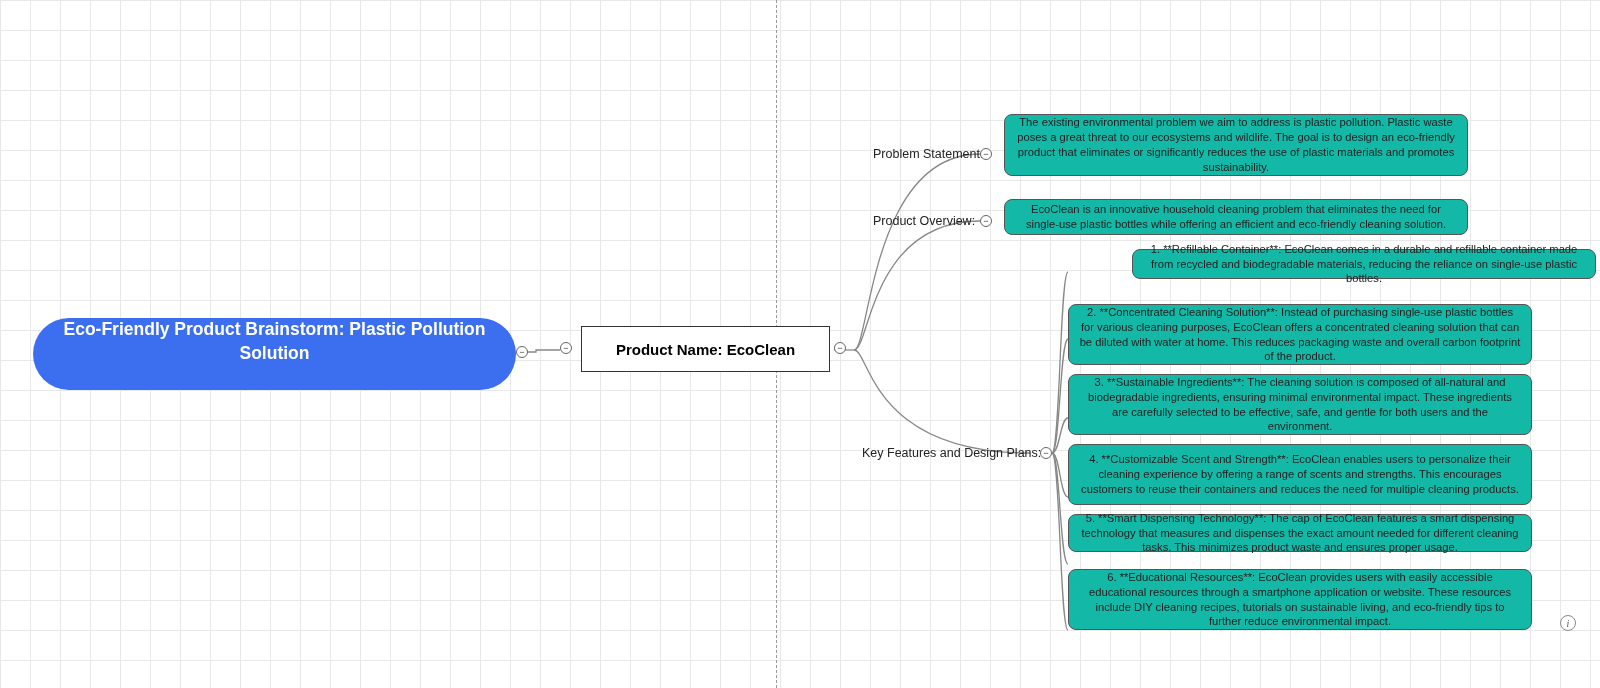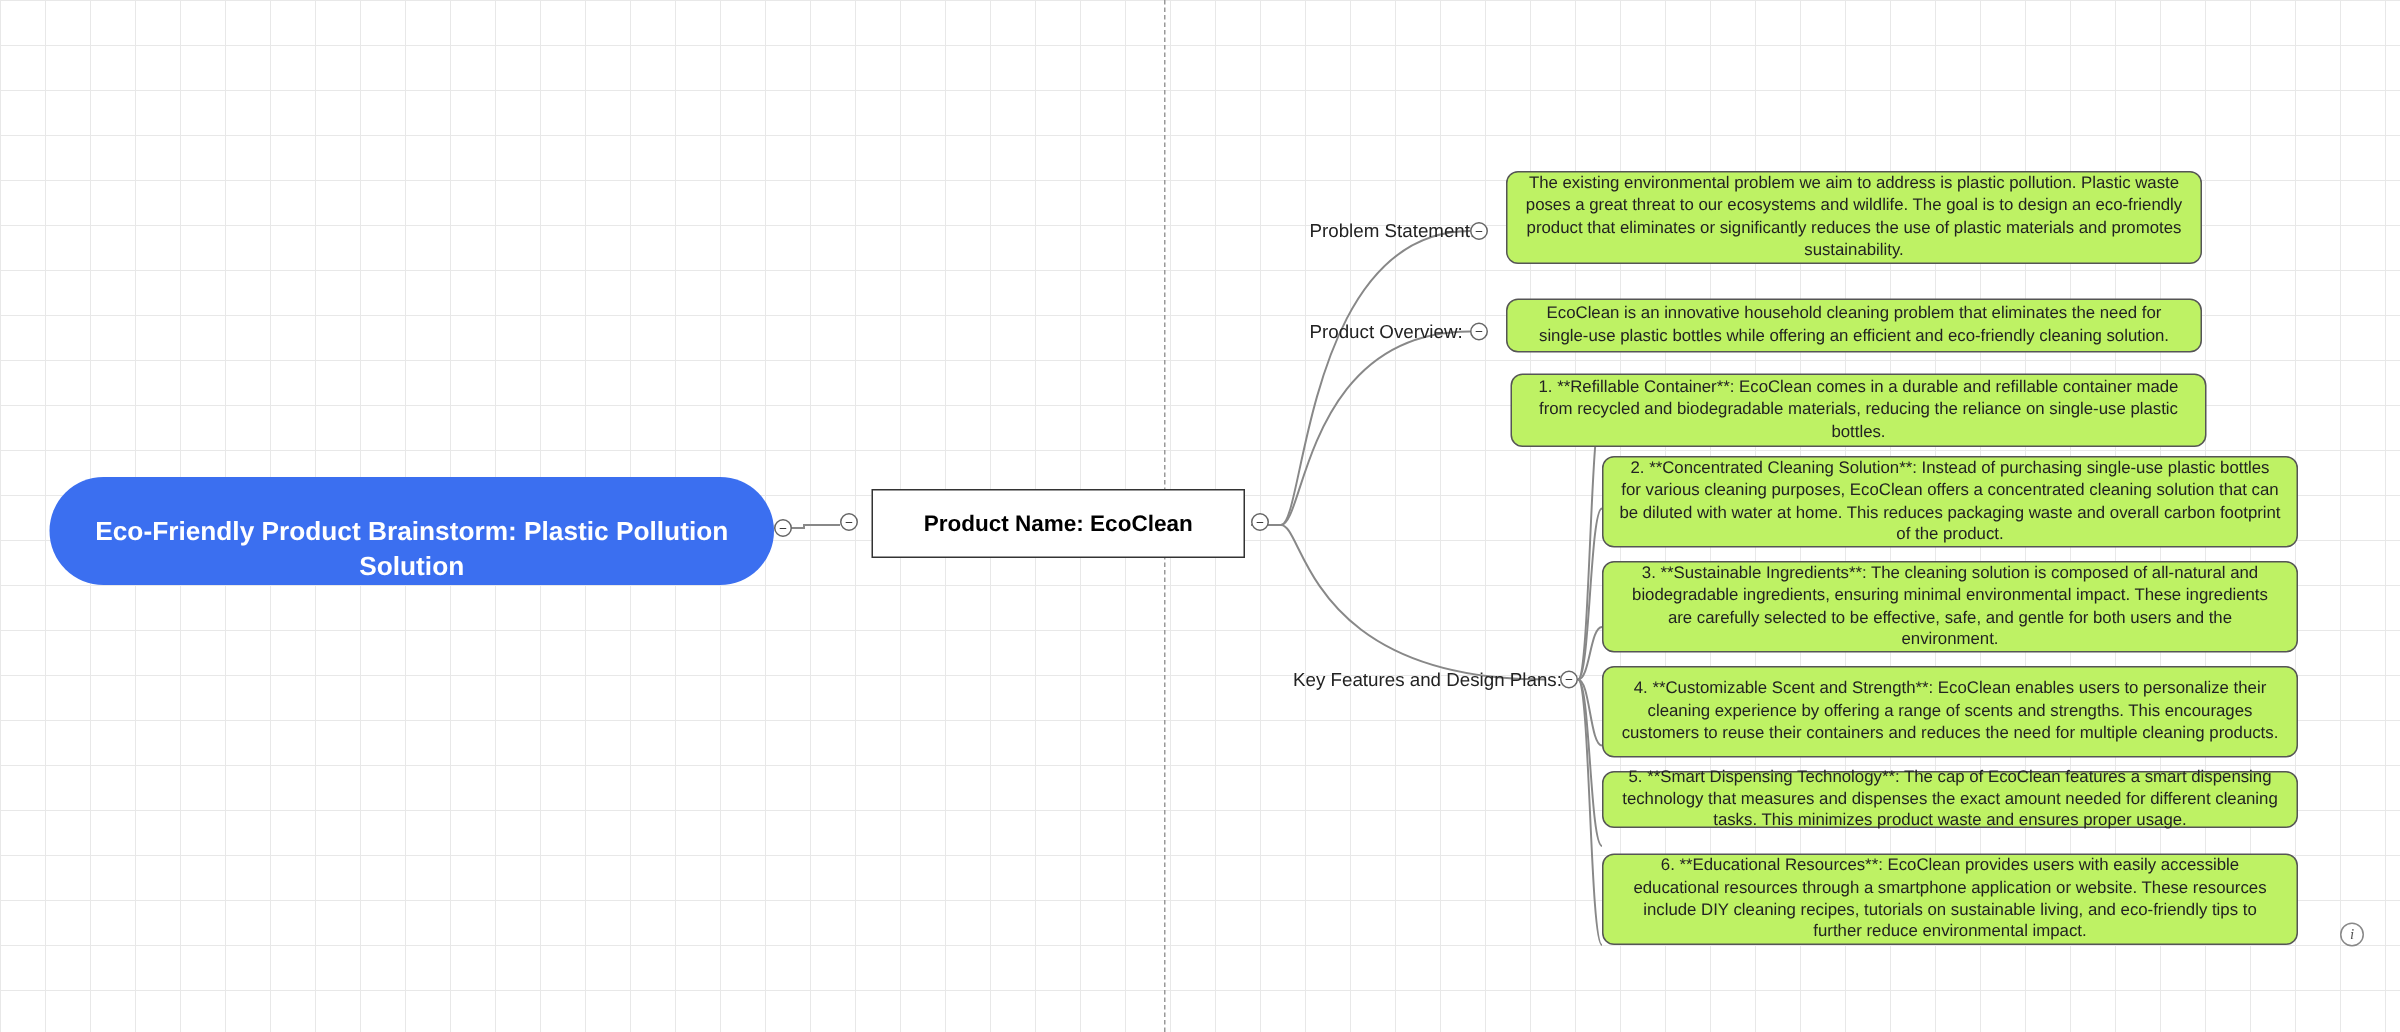--- a/index.html
+++ b/index.html
@@ -1,25 +1,25 @@
 <!DOCTYPE html>
 <html><head>
 <meta charset="utf-8">
 <style>
 *{margin:0;padding:0;box-sizing:border-box}
 body{font-family:Arial,Helvetica,sans-serif;background:#fff;width:1600px;height:688px;overflow:hidden;position:relative}
 .grid{position:absolute;inset:0;background-image:linear-gradient(to right,#e8e8e8 1px,transparent 1px),linear-gradient(to bottom,#e8e8e8 1px,transparent 1px);background-size:30px 30px}
 .dashed-line{position:absolute;left:776px;top:0;bottom:0;border-left:1px dashed #999}
 .canvas{position:absolute;inset:0}
-.root{position:absolute;left:33px;top:318px;width:483px;height:72px;background:#3b6ff0;border-radius:36px;display:flex;align-items:flex-end;justify-content:center;color:#fff;font-weight:bold;font-size:17.5px;text-align:center;padding:0 28px;line-height:1.35}
+.root{position:absolute;left:33px;top:318px;width:483px;height:72px;background:#3b6ff0;border-radius:36px;display:flex;align-items:flex-start;justify-content:center;color:#fff;font-weight:bold;font-size:17.5px;text-align:center;padding:0 28px;line-height:1.35}
 .node1{position:absolute;left:581px;top:326px;width:249px;height:46px;border:1.5px solid #333;border-radius:0;background:#fff;display:flex;align-items:center;justify-content:center;font-weight:bold;font-size:15px}
 .branch-label{position:absolute;font-size:12.5px;color:#222;white-space:nowrap}
 .toggle{width:12px;height:12px;border:1px solid #666;border-radius:50%;background:#fff;display:inline-flex;align-items:center;justify-content:center;font-size:9px;color:#333;line-height:1;cursor:pointer}
 .toggle::after{content:"−"}
-.leaf{position:absolute;border:1px solid #555;border-radius:8px;background:#bef264;padding:7px 10px;font-size:11.2px;color:#222;text-align:center;line-height:1.32;display:flex;align-items:center;justify-content:center}
+.leaf{position:absolute;border:1px solid #555;border-radius:8px;background:#14b8a6;padding:7px 10px;font-size:11.2px;color:#222;text-align:center;line-height:1.32;display:flex;align-items:center;justify-content:center}
 .conn{position:absolute;stroke:#888;stroke-width:1.3;fill:none}
 .port{position:absolute;width:12px;height:12px;border:1px solid #666;border-radius:50%;background:#fff;display:flex;align-items:center;justify-content:center;font-size:9px;color:#333;cursor:pointer}
 .port::after{content:"−"}
 .info-badge{position:absolute;right:24px;top:615px;width:16px;height:16px;border:1px solid #888;border-radius:50%;display:flex;align-items:center;justify-content:center;font-size:10px;font-style:italic;font-family:Georgia,serif;color:#555;cursor:pointer}
 </style>
 </head>
 <body>
 
 <div class="grid"></div>
 <div class="dashed-line"></div>
@@ -64,21 +64,21 @@
 <span class="toggle" style="position:absolute;left:980px;top:215px"></span>
 <div class="leaf" style="left:1004px;top:199px;width:464px;height:36px">
   <span>EcoClean is an innovative household cleaning problem that eliminates the need for single-use plastic bottles while offering an efficient and eco-friendly cleaning solution.</span>
 </div>
 
 <div class="branch-label" style="left:862px;top:446px">
   <span>Key Features and Design Plans:</span>
 </div>
 <span class="toggle" style="position:absolute;left:1040px;top:447px"></span>
 
-<div class="leaf" style="left:1007px;top:249px;width:464px;height:49px">
+<div class="leaf" style="left:1132px;top:249px;width:464px;height:30px">
       <span>1. **Refillable Container**: EcoClean comes in a durable and refillable container made from recycled and biodegradable materials, reducing the reliance on single-use plastic bottles.</span>
     </div>
 <div class="leaf" style="left:1068px;top:304px;width:464px;height:61px">
       <span>2. **Concentrated Cleaning Solution**: Instead of purchasing single-use plastic bottles for various cleaning purposes, EcoClean offers a concentrated cleaning solution that can be diluted with water at home. This reduces packaging waste and overall carbon footprint of the product.</span>
     </div>
 <div class="leaf" style="left:1068px;top:374px;width:464px;height:61px">
       <span>3. **Sustainable Ingredients**: The cleaning solution is composed of all-natural and biodegradable ingredients, ensuring minimal environmental impact. These ingredients are carefully selected to be effective, safe, and gentle for both users and the environment.</span>
     </div>
 <div class="leaf" style="left:1068px;top:444px;width:464px;height:61px">
       <span>4. **Customizable Scent and Strength**: EcoClean enables users to personalize their cleaning experience by offering a range of scents and strengths. This encourages customers to reuse their containers and reduces the need for multiple cleaning products.</span>

